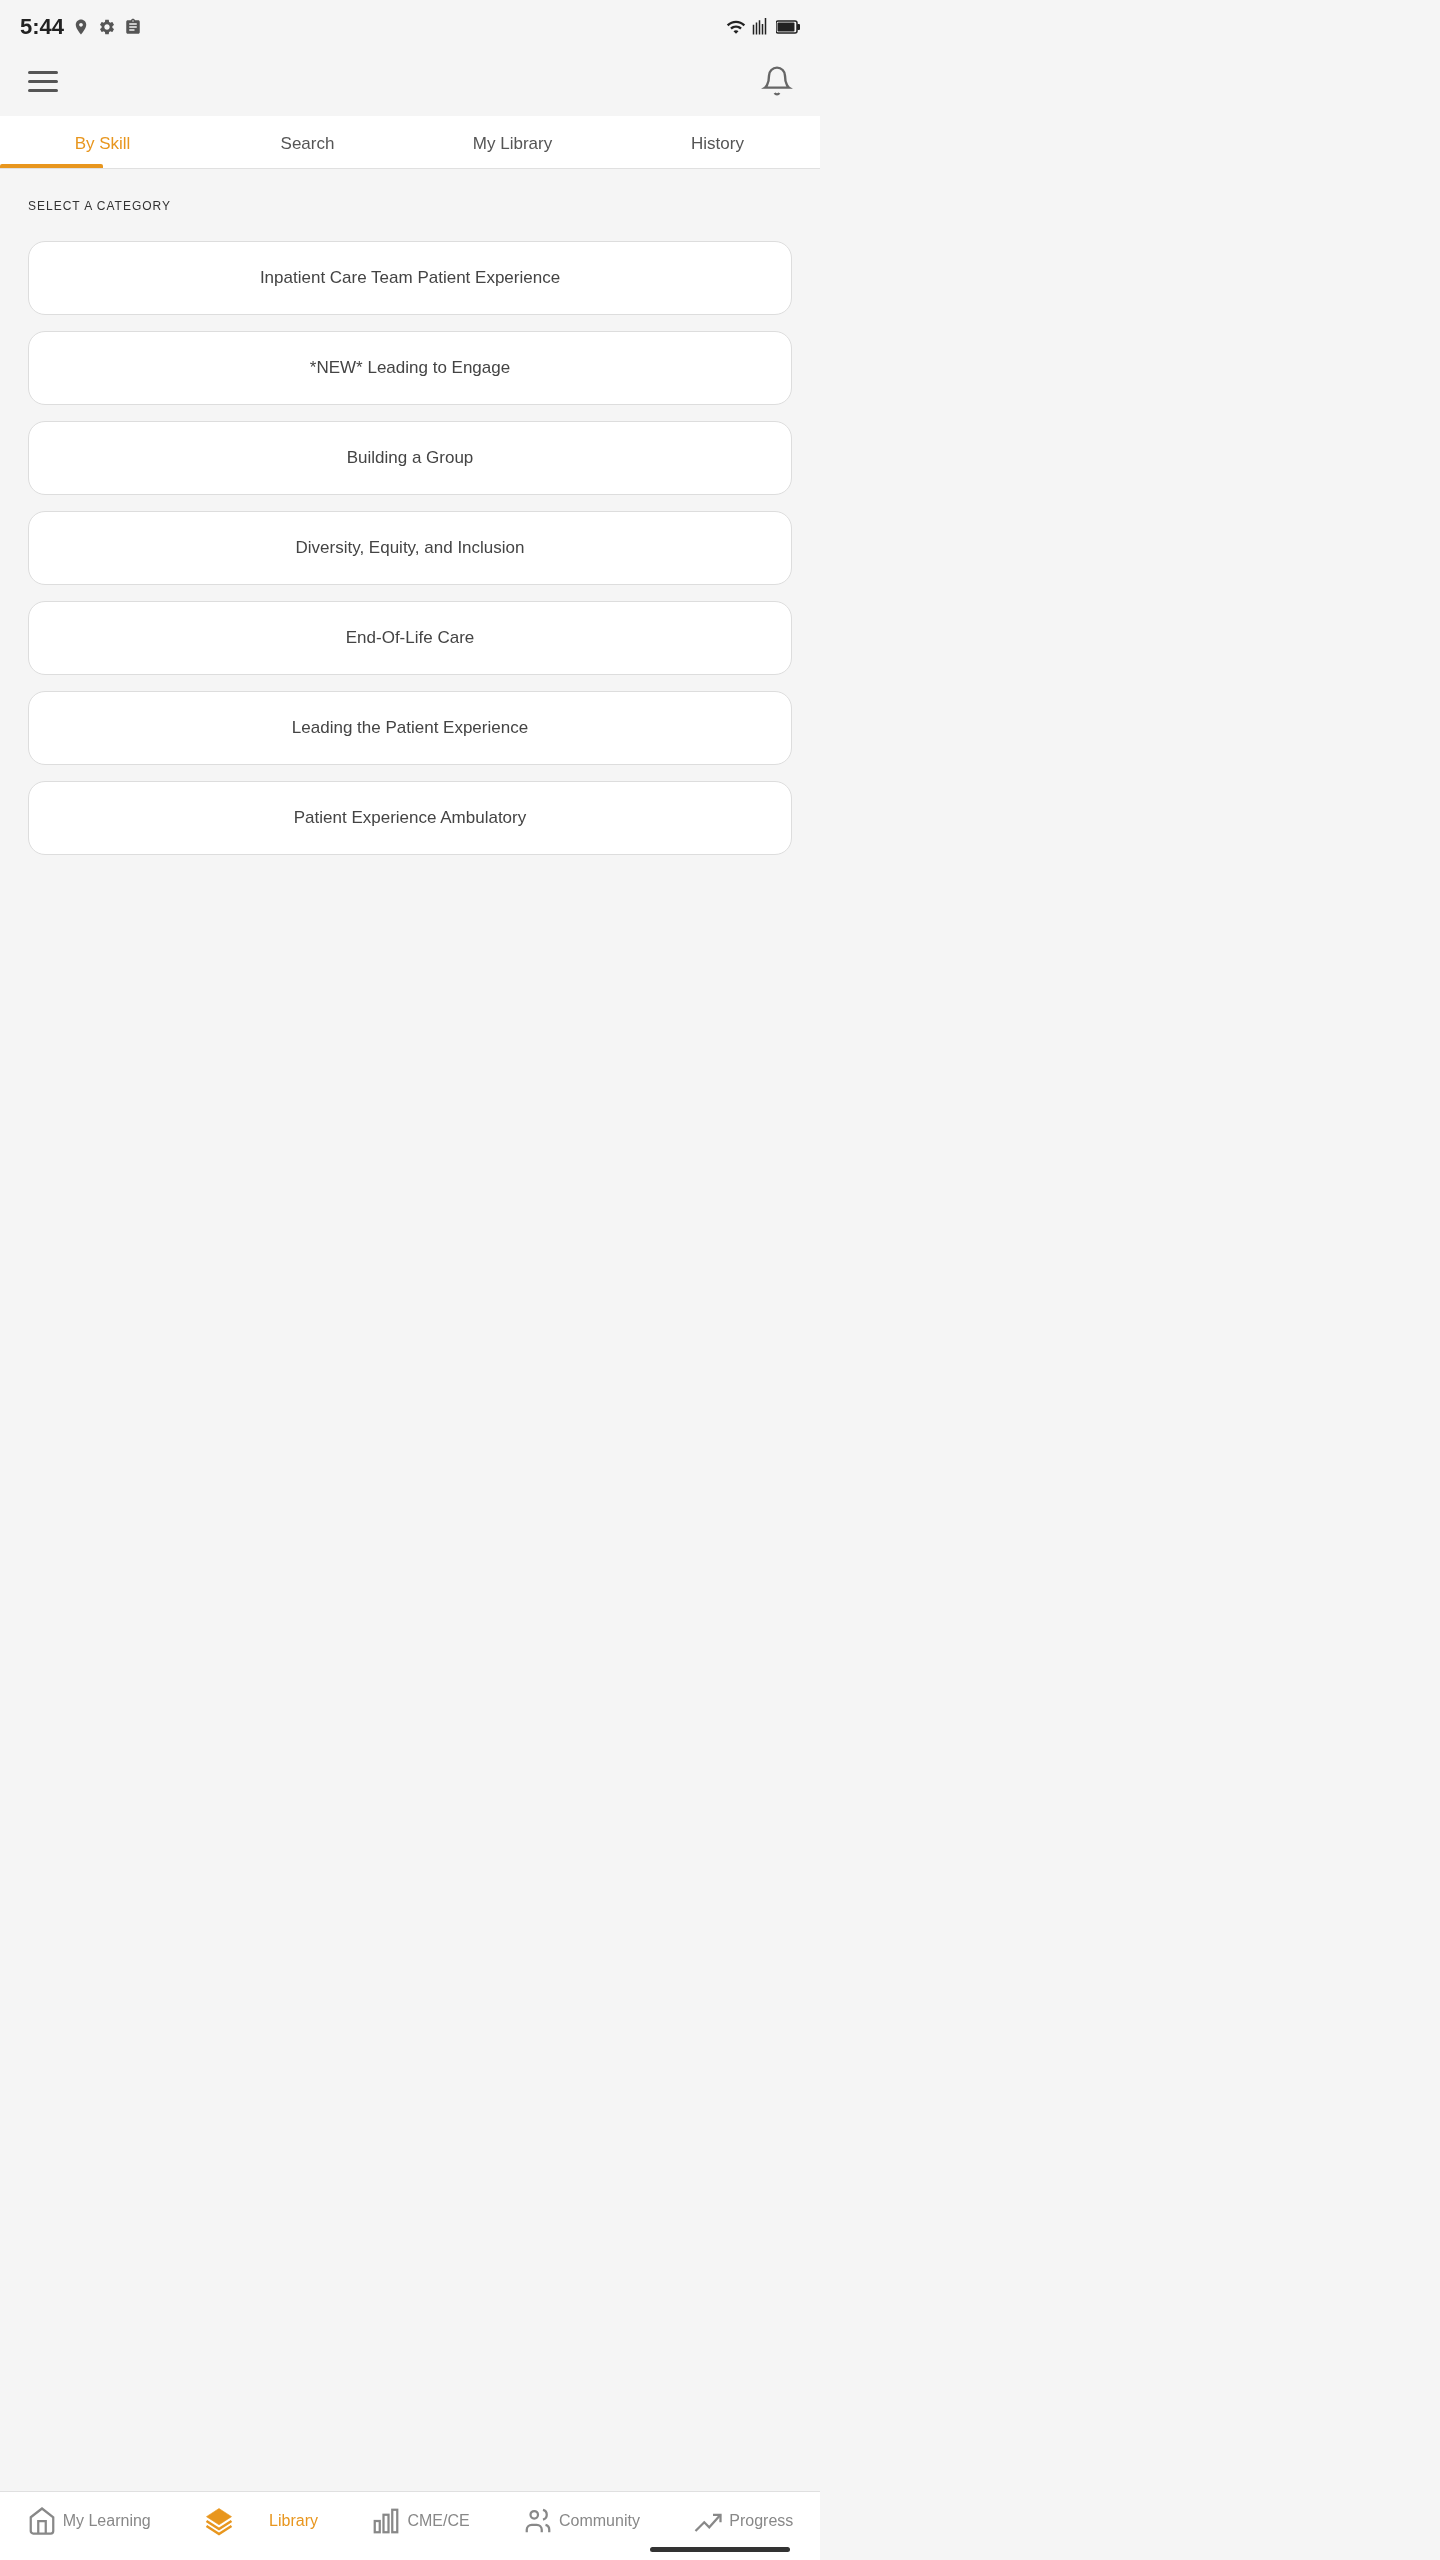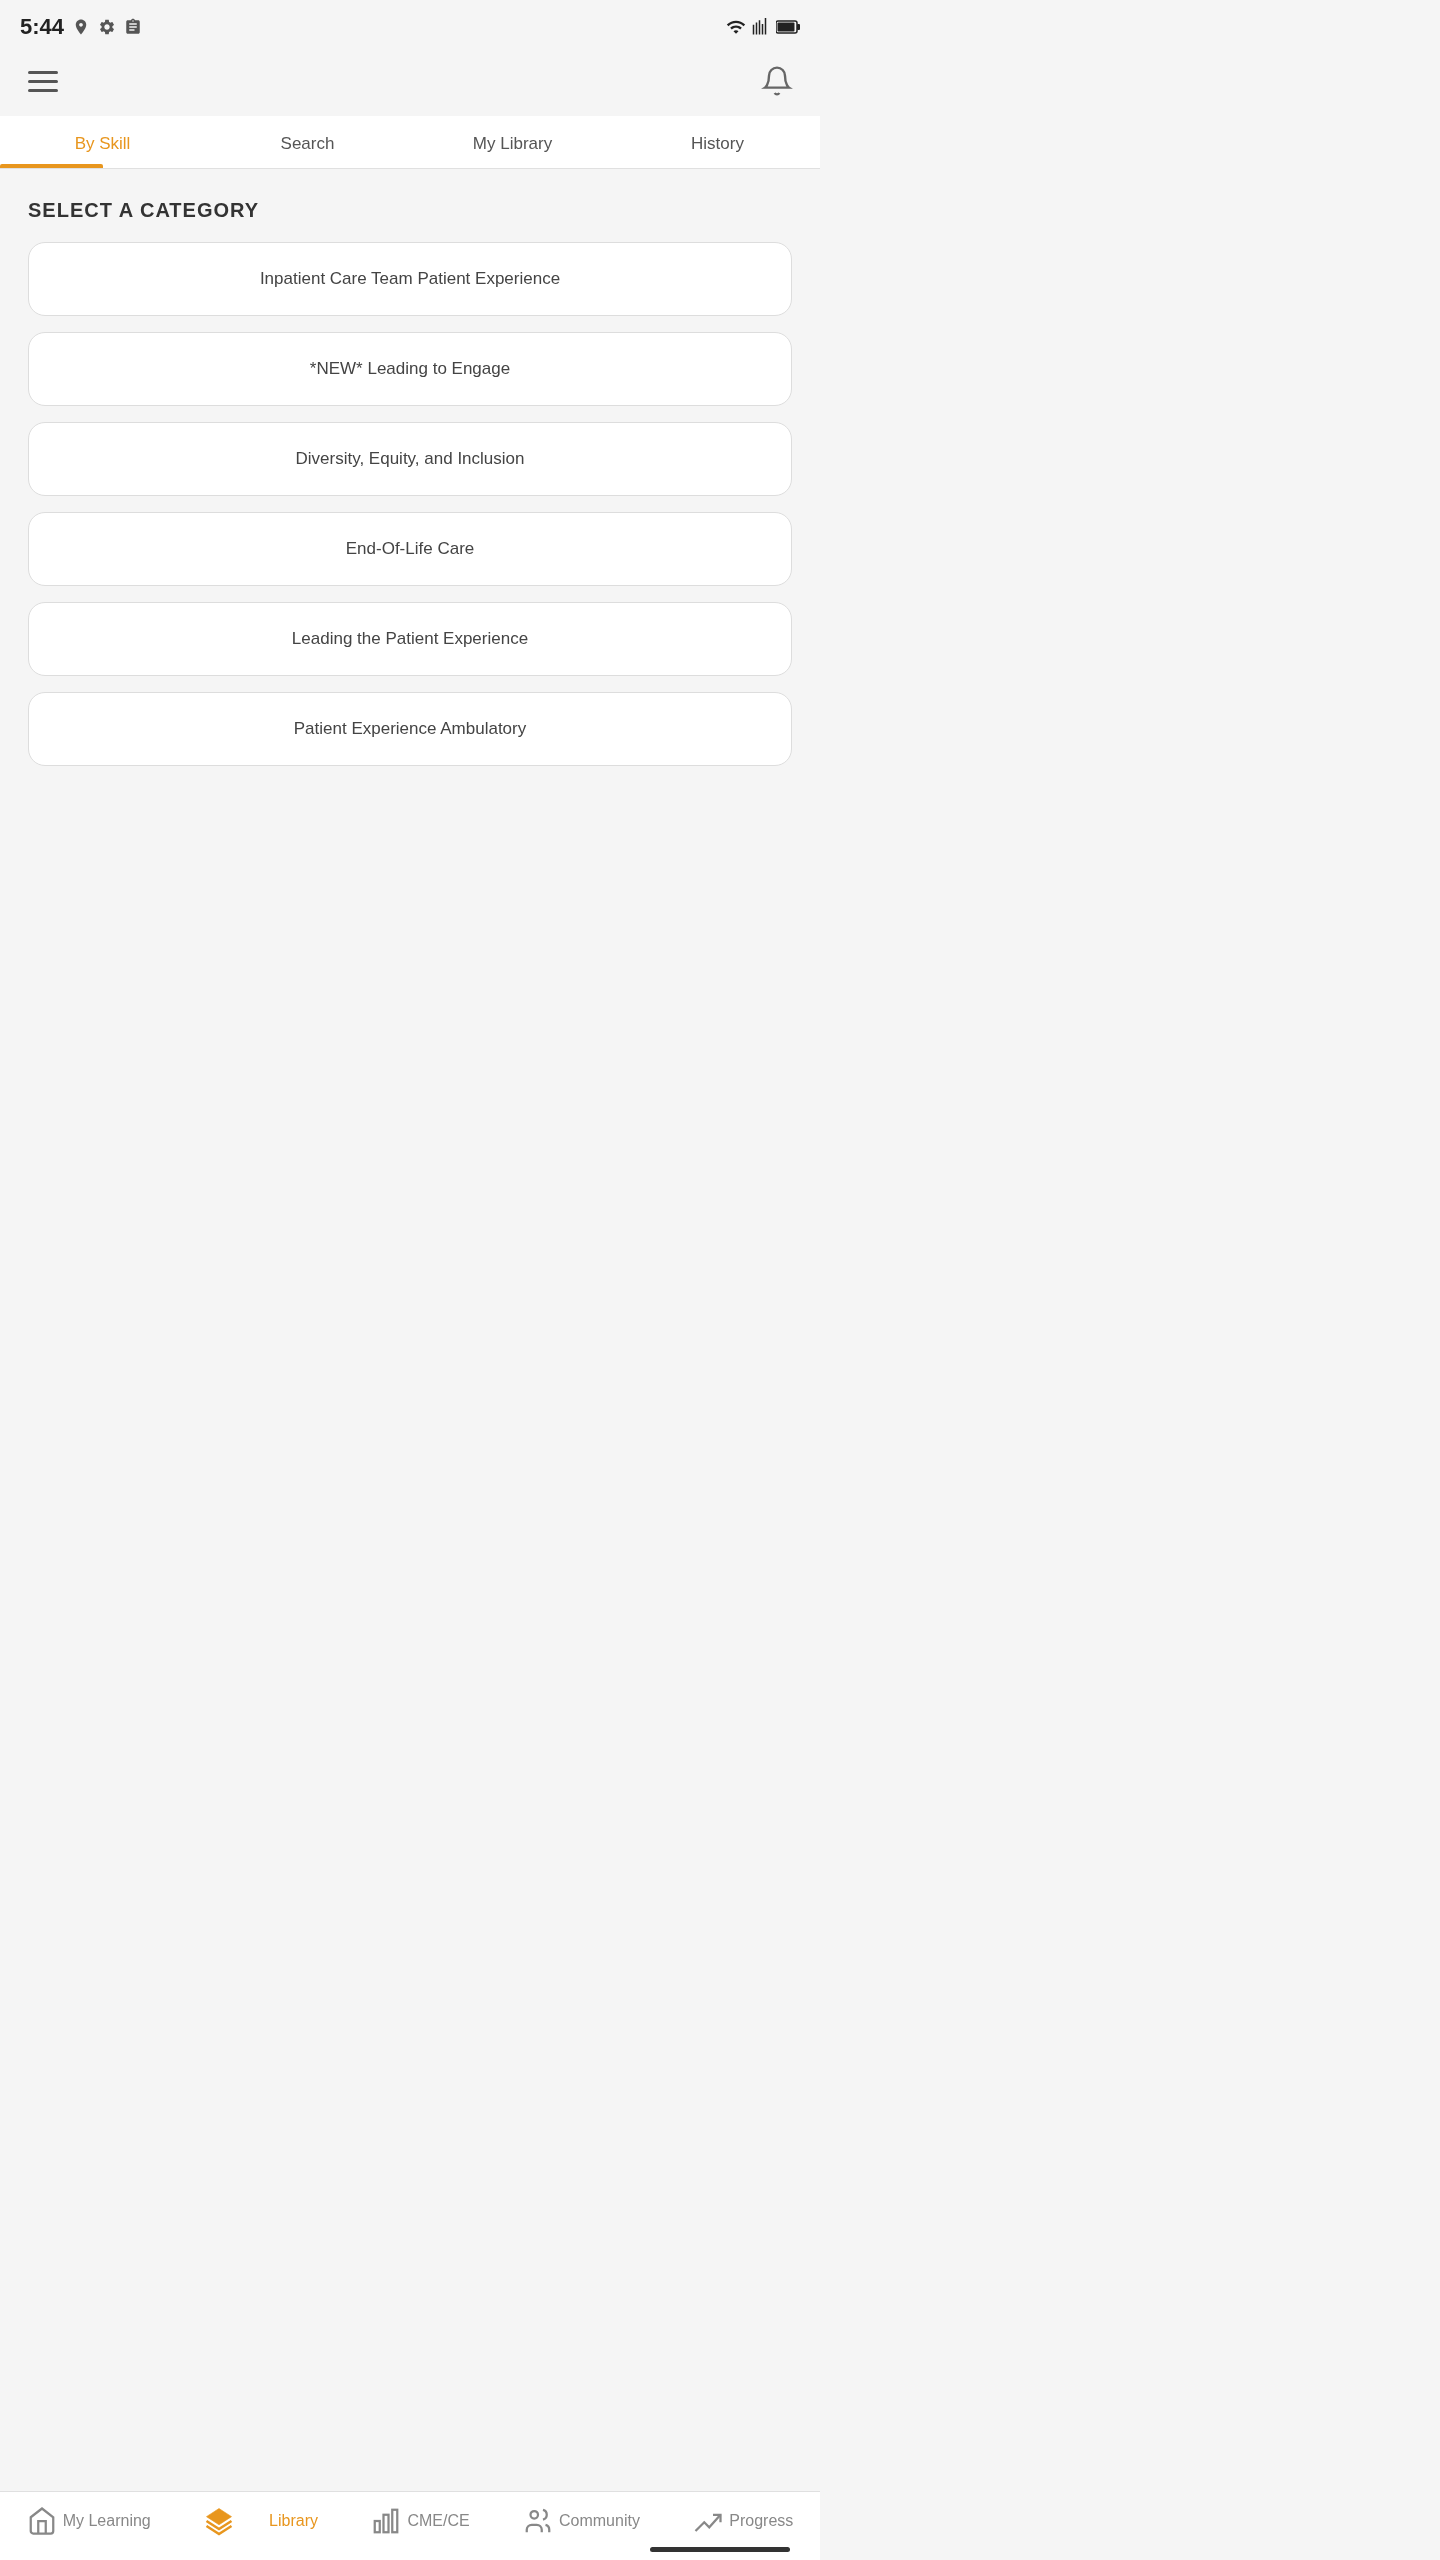--- a/index.html
+++ b/index.html
@@ -119,25 +119,25 @@
     }
 
     
     .main-content {
       background: #f5f5f5;
       padding: 30px 28px 20px;
       flex: 1;
     }
 
     .section-title {
-      font-size: 20px;
-      font-weight: 700;
+      font-size: 12px;
+      font-weight: 400;
       color: #333;
       letter-spacing: 1px;
-      margin-bottom: 20px;
+      margin-bottom: 28px;
       text-transform: uppercase;
     }
 
     .category-list {
       display: flex;
       flex-direction: column;
       gap: 16px;
     }
 
     .category-item {
@@ -257,20 +257,21 @@
   <div class="tab-item">Search</div>
   <div class="tab-item">My Library</div>
   <div class="tab-item">History</div>
 </div>
 
 <div class="main-content">
   <div class="section-title">SELECT A CATEGORY</div>
   <div class="category-list">
     <div class="category-item">Inpatient Care Team Patient Experience</div>
     <div class="category-item">*NEW* Leading to Engage</div>
+    <div class="category-item">Building a Group</div>
     <div class="category-item">Diversity, Equity, and Inclusion</div>
     <div class="category-item">End-Of-Life Care</div>
     <div class="category-item">Leading the Patient Experience</div>
     <div class="category-item">Patient Experience Ambulatory</div>
   </div>
 </div>
 
 <div class="bottom-nav">
 
   <div class="nav-item">

